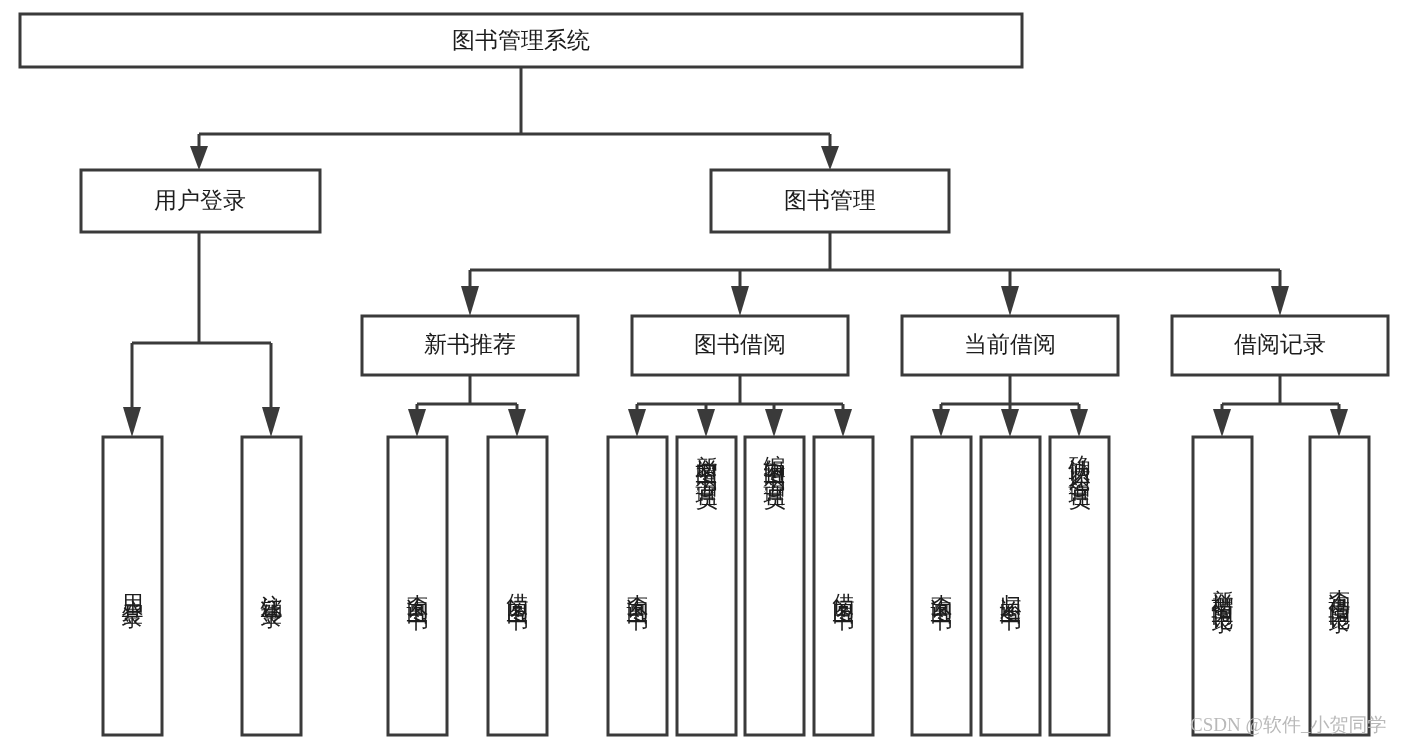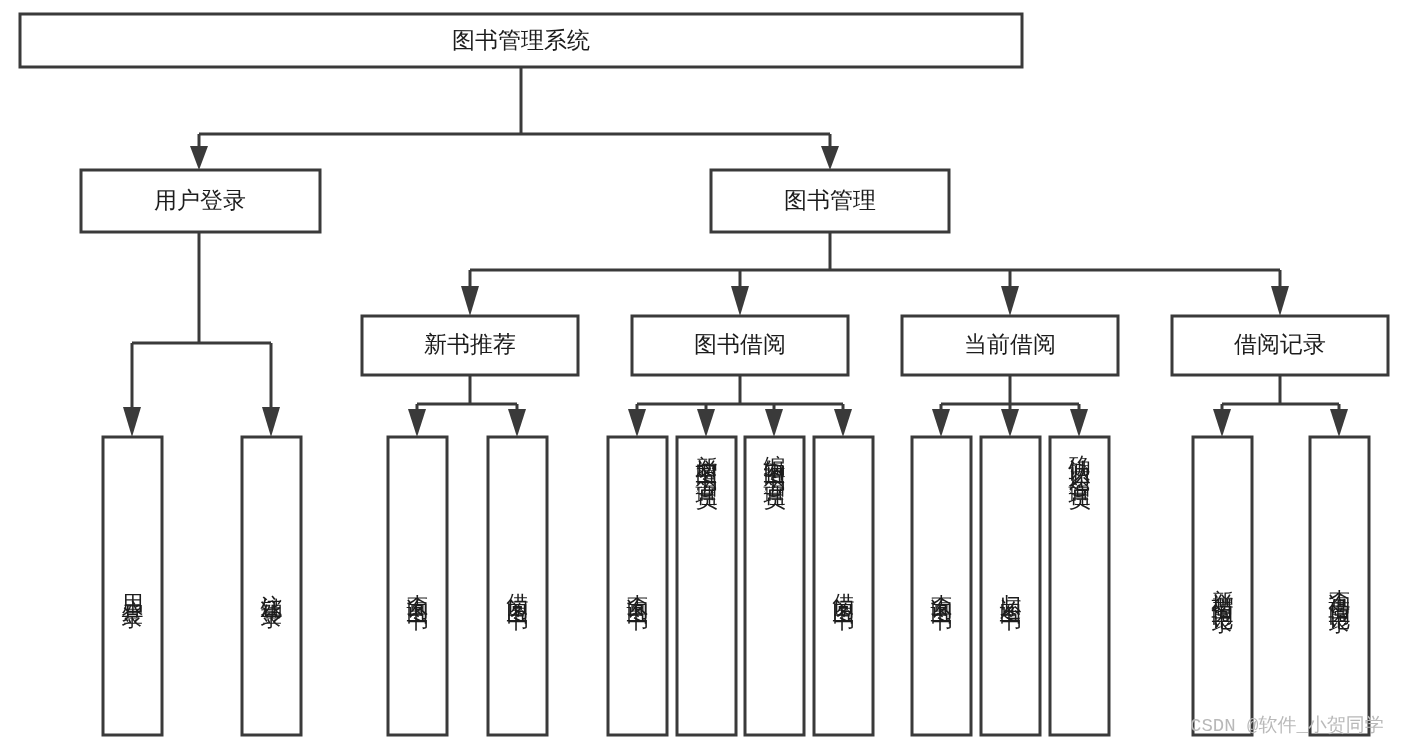--- a/index.html
+++ b/index.html
@@ -63,21 +63,21 @@
     font-size: 22px;
     line-height: 1;
     letter-spacing: 5px;
     color: #1c1c1c;
     white-space: nowrap;
   }
   .watermark {
     position: absolute;
     left: 1190px;
     top: 712px;
-    font-family: Liberation Mono, monospace;
+    font-family: Liberation Serif, serif;
     font-size: 19px;
     color: #b9b9b9;
     white-space: nowrap;
     letter-spacing: 0px;
   }
 </style>
 </head>
 <body>
 
 <div id="diagram-root">

